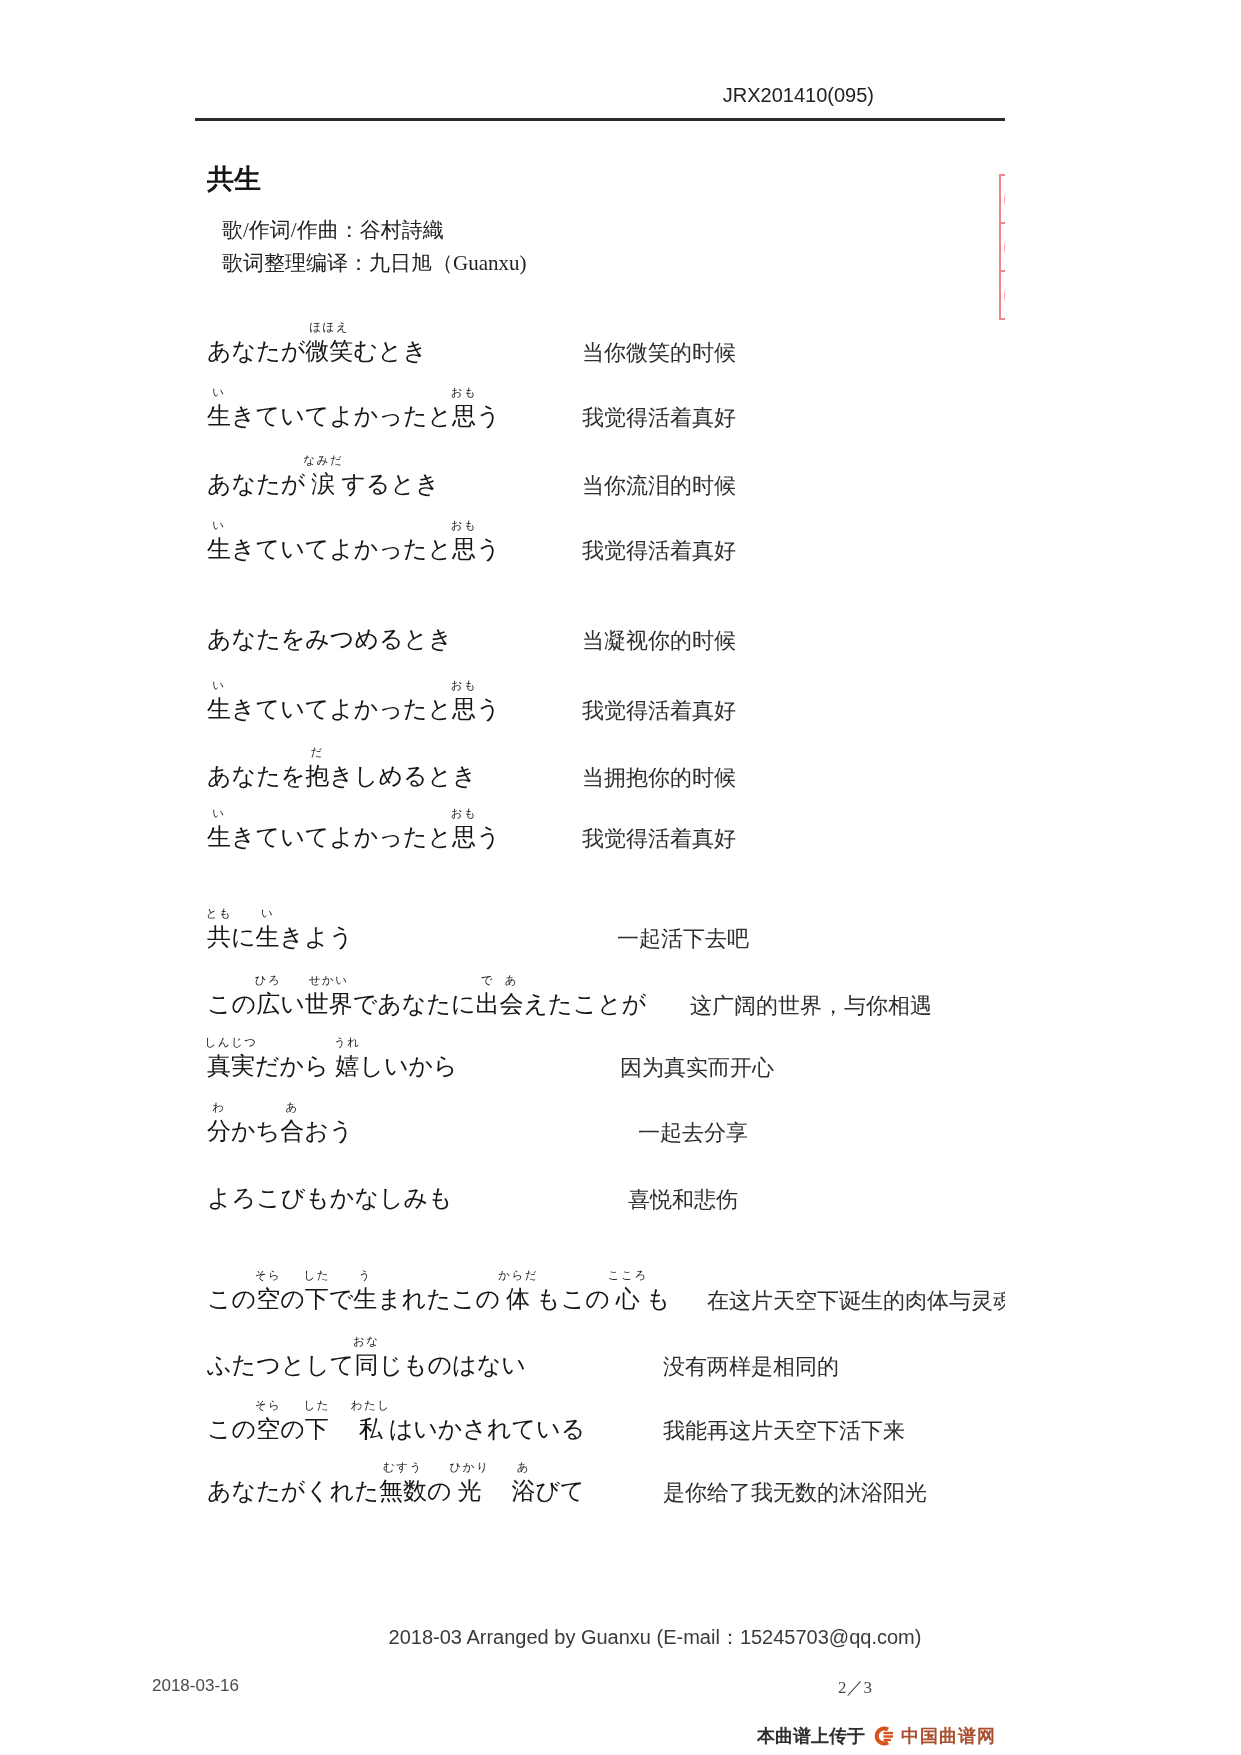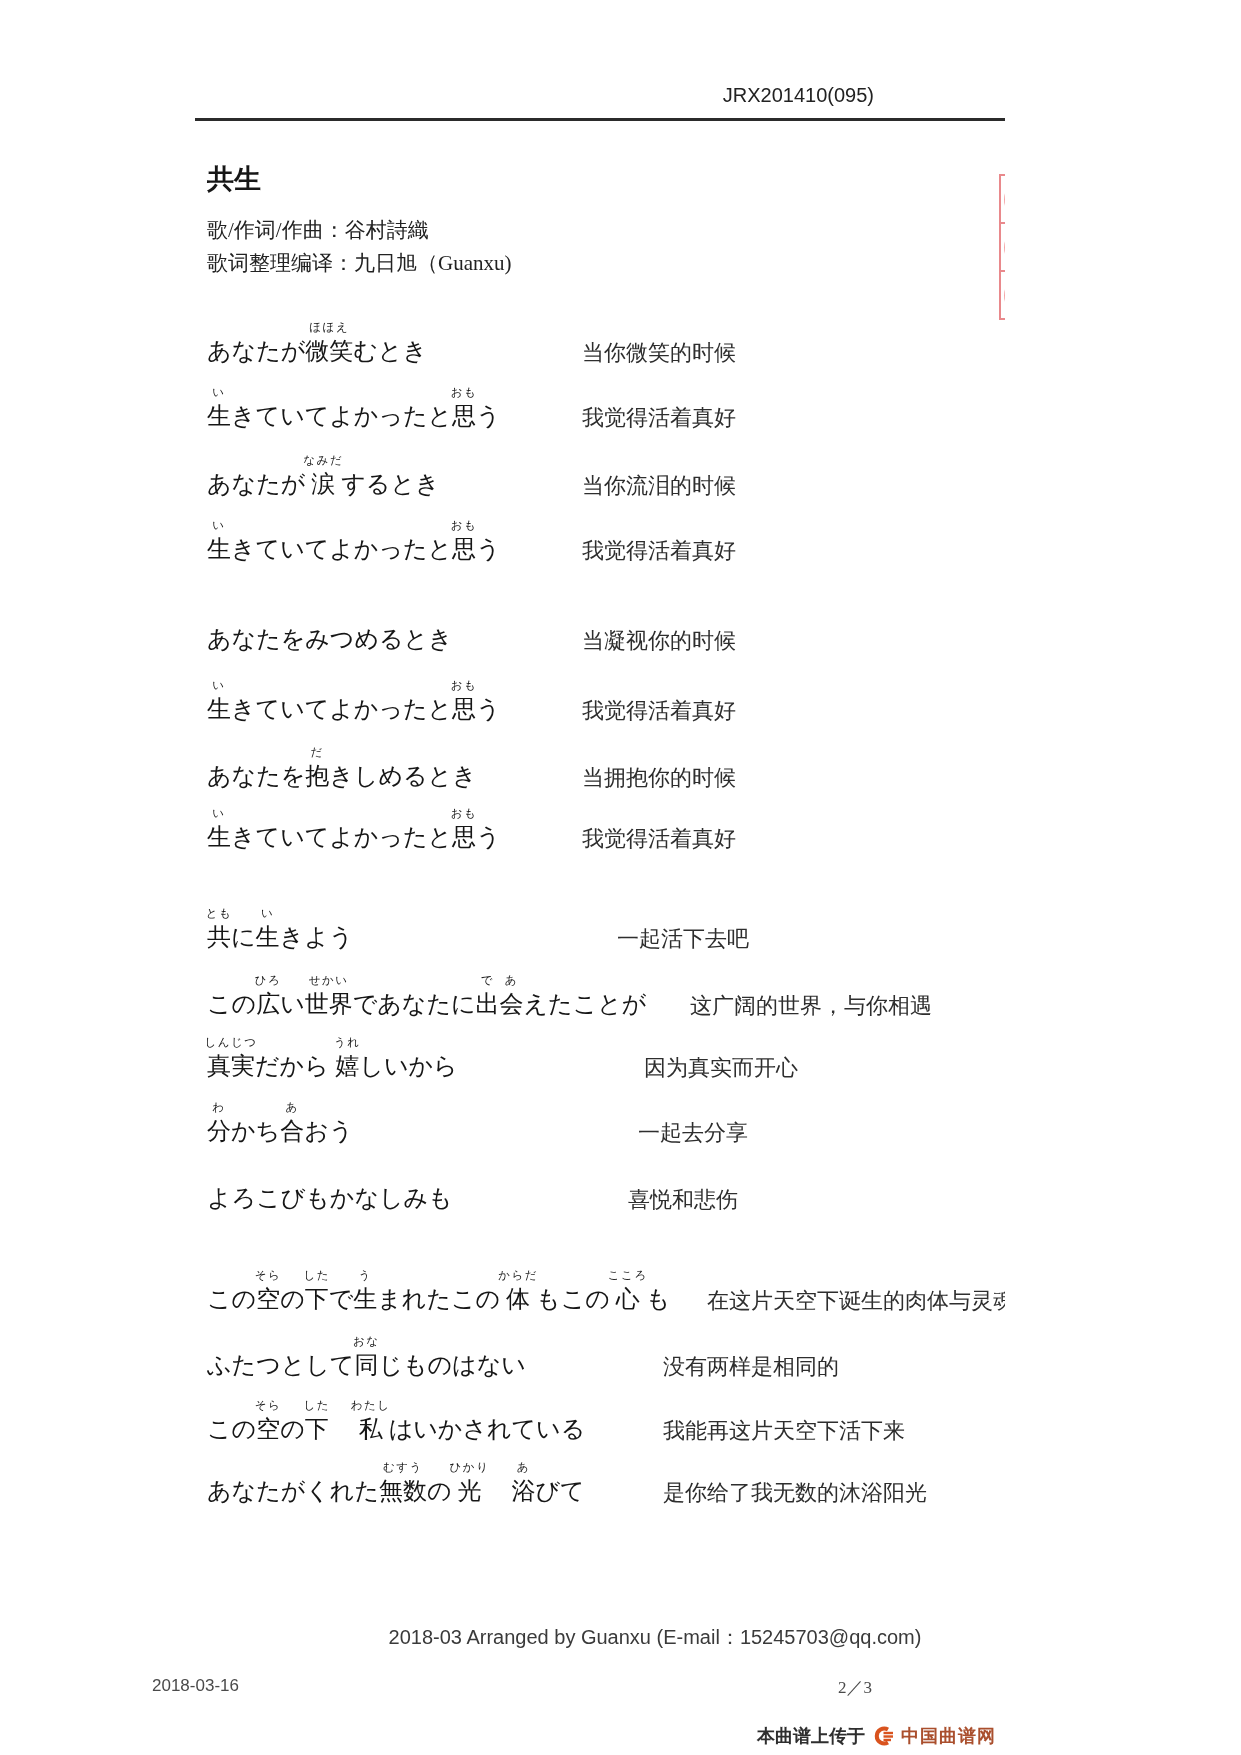--- a/index.html
+++ b/index.html
@@ -21,21 +21,21 @@
     position:absolute;left:195px;top:118px;
     width:920px;height:3px;background:#2b2b2b;
   }
   
   .song-title{
     position:absolute;left:207px;top:161px;
     font-size:27px;font-weight:600;color:#161616;
     font-family:"Liberation Sans",sans-serif;
   }
   .credit{
-    position:absolute;left:207px;
+    position:absolute;left:222px;
     font-size:21px;color:#222;
     font-family:"Liberation Serif","DejaVu Serif",serif;
   }
   .credit1{top:216px;}
   .credit2{top:249px;}
   
   .logo{
     position:absolute;left:999px;top:174px;
     width:150px;height:146px;
     box-sizing:border-box;
@@ -191,21 +191,21 @@
       <div class="lyric-row" style="top: 923px;">
         <span class="jp"><span class="seg"><span class="furi">とも</span>共</span>に<span class="seg"><span class="furi">い</span>生</span>きよう</span>
         <span class="cn" style="left: 617px;">一起活下去吧</span>
       </div>
       <div class="lyric-row" style="top: 990px;">
         <span class="jp">この<span class="seg"><span class="furi">ひろ</span>広</span>い<span class="seg"><span class="furi">せかい</span>世界</span>であなたに<span class="seg"><span class="furi">で</span>出</span><span class="seg"><span class="furi">あ</span>会</span>えたことが</span>
         <span class="cn" style="left: 690px;">这广阔的世界，与你相遇</span>
       </div>
       <div class="lyric-row" style="top: 1052px;">
         <span class="jp"><span class="seg"><span class="furi">しんじつ</span>真実</span>だから <span class="seg"><span class="furi">うれ</span>嬉</span>しいから</span>
-        <span class="cn" style="left: 644px;">因为真实而开心</span>
+        <span class="cn" style="left: 620px;">因为真实而开心</span>
       </div>
       <div class="lyric-row" style="top: 1117px;">
         <span class="jp"><span class="seg"><span class="furi">わ</span>分</span>かち<span class="seg"><span class="furi">あ</span>合</span>おう</span>
         <span class="cn" style="left: 638px;">一起去分享</span>
       </div>
       <div class="lyric-row" style="top: 1184px;">
         <span class="jp">よろこびもかなしみも</span>
         <span class="cn" style="left: 628px;">喜悦和悲伤</span>
       </div>
       <div class="lyric-row" style="top: 1285px;">

